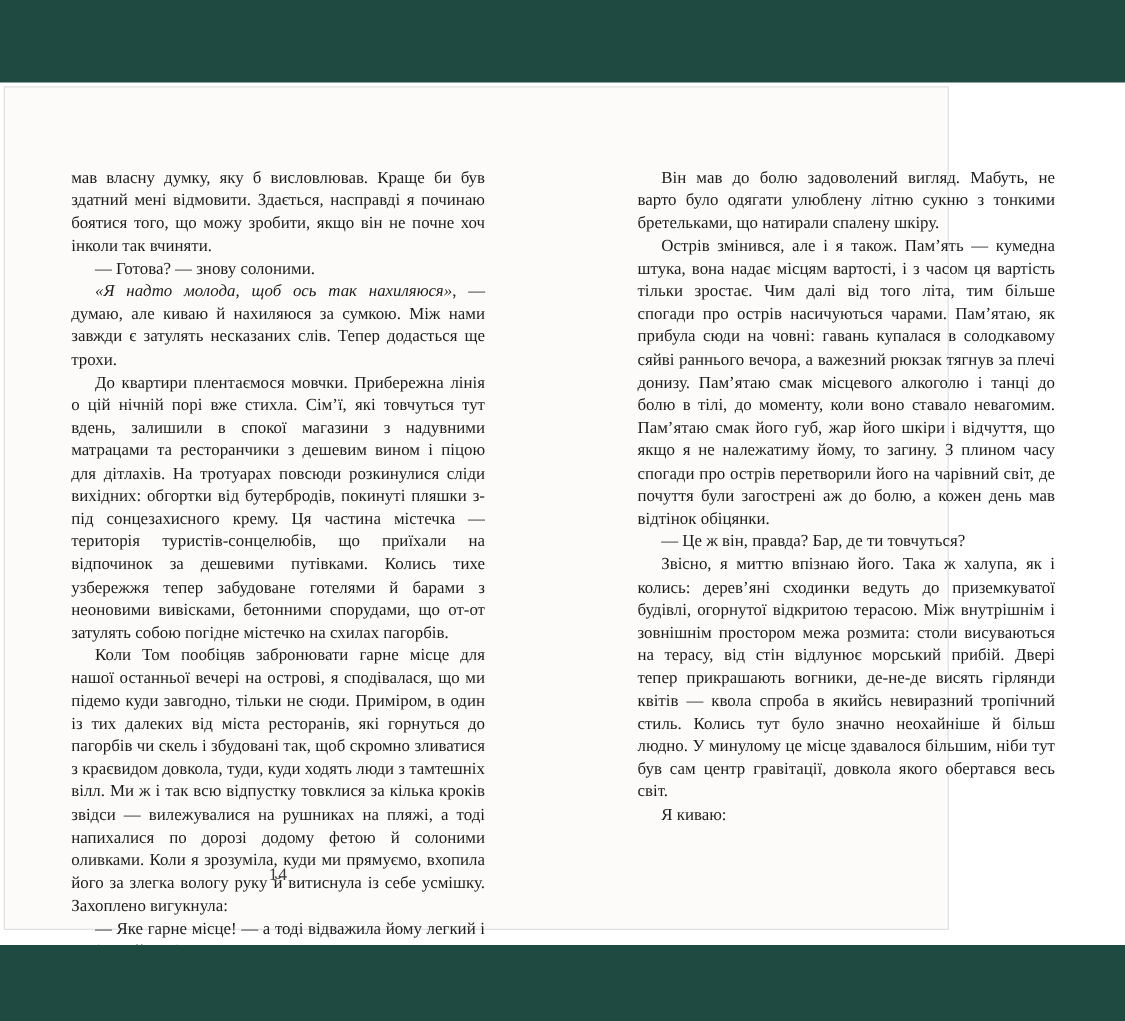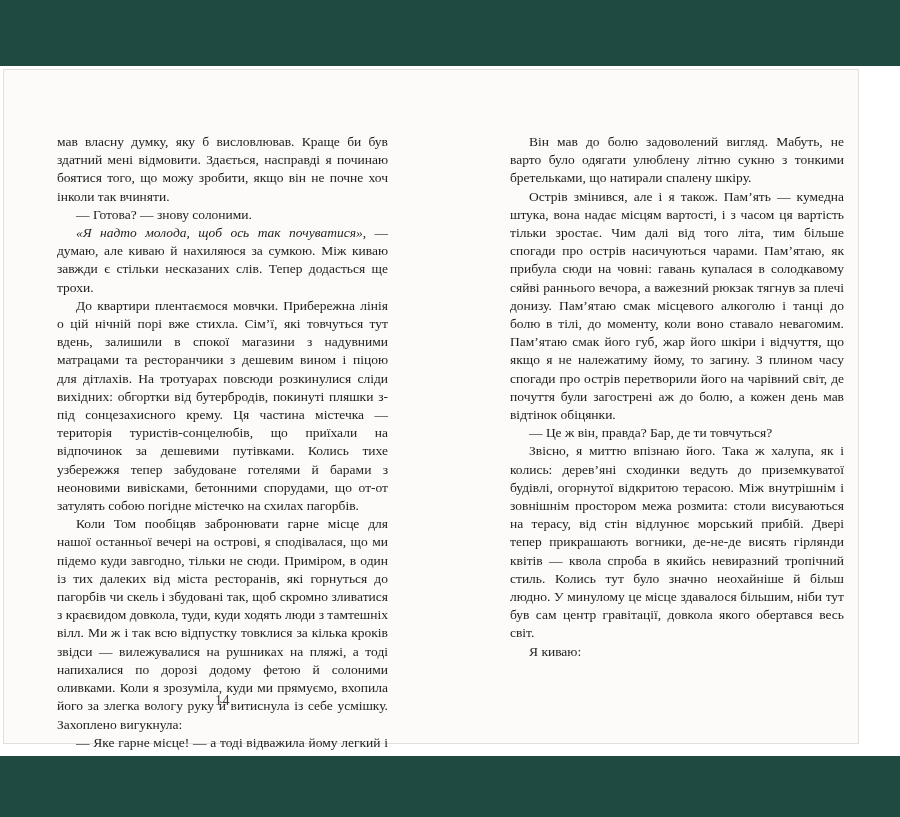--- a/index.html
+++ b/index.html
@@ -13,21 +13,21 @@
   .band {
     position: absolute; left: 0; width: 900px;
     background: var(--band-bg, #1F4A41);
   }
   .band-top { top: 0; height: 66px; }
   .band-bottom { top: 756px; height: 61px; }
 
   .page-sheet {
     position: absolute;
     left: 3px; top: 69px;
-    width: 856px; height: 675px;
+    width: 756px; height: 675px;
     box-sizing: border-box;
     background: var(--page-bg, #FCFBFA);
     border: 1px solid var(--page-border, #E2E0DE);
   }
   .text-col {
     position: absolute;
     top: 63px;
     color: var(--text-color, #1C1C1C);
     font-size: 13.5px;
     line-height: 18.2px;
@@ -52,21 +52,21 @@
 </style>
 </head>
 <body style="--band-bg: #1F4A41; --page-bg: #FCFBFA; --page-border: #E2E0DE; --text-color: #1C1C1C; --pagenum-color: #3A3A3A;">
 
 <div class="band band-top"></div>
 
 <div class="page-sheet">
   <div class="text-col col-left" id="left-col">
       <p><span>мав власну думку, яку б висловлював. Краще би був здатний мені відмовити. Здається, насправді я починаю боятися того, що можу зробити, якщо він не почне хоч інколи так вчиняти.</span></p>
       <p class="indent"><span>— Готова? — знову солоними.</span></p>
-      <p class="indent"><span class="italic">«Я надто молода, щоб ось так почуватися»</span><span>, — думаю, але киваю й нахиляюся за сумкою. Між киваю завжди є стільки несказаних слів. Тепер додасться ще трохи.</span></p>
+      <p class="indent"><span class="italic">«Я надто молода, щоб ось так нахиляюся»</span><span>, — думаю, але киваю й нахиляюся за сумкою. Між нами завжди є затулять несказаних слів. Тепер додасться ще трохи.</span></p>
       <p class="indent"><span>До квартири плентаємося мовчки. Прибережна лінія о цій нічній порі вже стихла. Сім’ї, які товчуться тут вдень, залишили в спокої магазини з надувними матрацами та ресторанчики з дешевим вином і піцою для дітлахів. На тротуарах повсюди розкинулися сліди вихідних: обгортки від бутербродів, покинуті пляшки з-під сонцезахисного крему. Ця частина містечка — територія туристів-сонцелюбів, що приїхали на відпочинок за дешевими путівками. Колись тихе узбережжя тепер забудоване готелями й барами з неоновими вивісками, бетонними спорудами, що от-от затулять собою погідне містечко на схилах пагорбів.</span></p>
       <p class="indent"><span>Коли Том пообіцяв забронювати гарне місце для нашої останньої вечері на острові, я сподівалася, що ми підемо куди завгодно, тільки не сюди. Приміром, в один із тих далеких від міста ресторанів, які горнуться до пагорбів чи скель і збудовані так, щоб скромно зливатися з краєвидом довкола, туди, куди ходять люди з тамтешніх вілл. Ми ж і так всю відпустку товклися за кілька кроків звідси — вилежувалися на рушниках на пляжі, а тоді напихалися по дорозі додому фетою й солоними оливками. Коли я зрозуміла, куди ми прямуємо, вхопила його за злегка вологу руку й витиснула із себе усмішку. Захоплено вигукнула:</span></p>
       <p class="indent"><span>— Яке гарне місце! — а тоді відважила йому легкий і вивірений поцілунок.</span></p>
     </div>
   <div class="text-col col-right" id="right-col">
       <p class="indent"><span>Він мав до болю задоволений вигляд. Мабуть, не варто було одягати улюблену літню сукню з тонкими бретельками, що натирали спалену шкіру.</span></p>
       <p class="indent"><span>Острів змінився, але і я також. Пам’ять — кумедна штука, вона надає місцям вартості, і з часом ця вартість тільки зростає. Чим далі від того літа, тим більше спогади про острів насичуються чарами. Пам’ятаю, як прибула сюди на човні: гавань купалася в солодкавому сяйві раннього вечора, а важезний рюкзак тягнув за плечі донизу. Пам’ятаю смак місцевого алкоголю і танці до болю в тілі, до моменту, коли воно ставало невагомим. Пам’ятаю смак його губ, жар його шкіри і відчуття, що якщо я не належатиму йому, то загину. З плином часу спогади про острів перетворили його на чарівний світ, де почуття були загострені аж до болю, а кожен день мав відтінок обіцянки.</span></p>
       <p class="indent"><span>— Це ж він, правда? Бар, де ти товчуться?</span></p>
       <p class="indent"><span>Звісно, я миттю впізнаю його. Така ж халупа, як і колись: дерев’яні сходинки ведуть до приземкуватої будівлі, огорнутої відкритою терасою. Між внутрішнім і зовнішнім простором межа розмита: столи висуваються на терасу, від стін відлунює морський прибій. Двері тепер прикрашають вогники, де-не-де висять гірлянди квітів — квола спроба в якийсь невиразний тропічний стиль. Колись тут було значно неохайніше й більш людно. У минулому це місце здавалося більшим, ніби тут був сам центр гравітації, довкола якого обертався весь світ.</span></p>
       <p class="indent"><span>Я киваю:</span></p>

